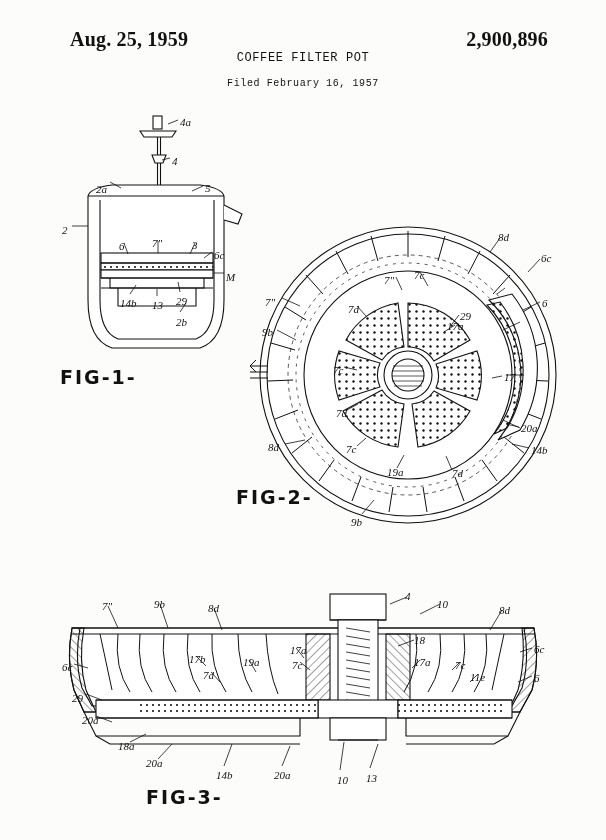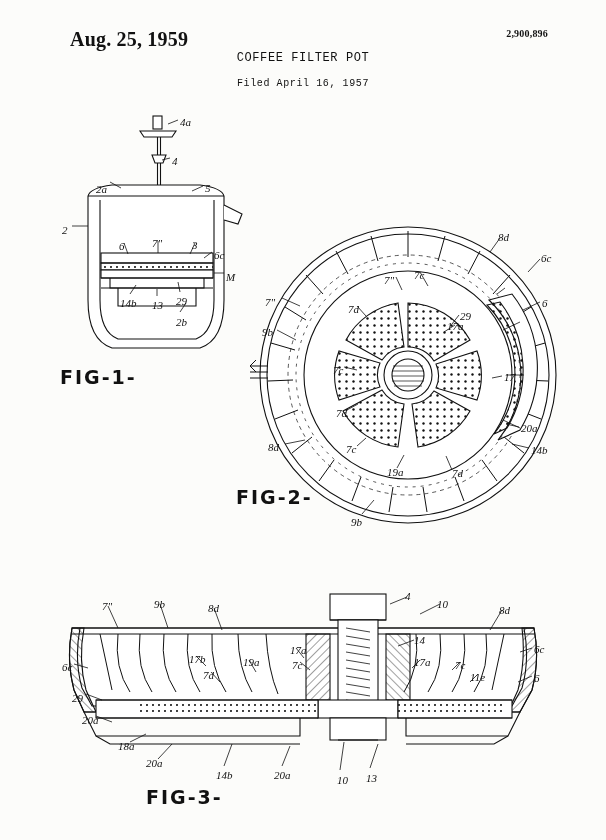--- a/index.html
+++ b/index.html
@@ -17,21 +17,21 @@
   }
   
   .hdr-date{
     position:absolute;left:70px;top:28px;
     font-family:"Liberation Serif", serif;
     font-weight:bold;font-size:20px;letter-spacing:.2px;
   }
   .hdr-num{
     position:absolute;right:58px;top:28px;
     font-family:"Liberation Serif", serif;
-    font-weight:bold;font-size:10px;letter-spacing:.2px;
+    font-weight:bold;font-size:20px;letter-spacing:.2px;
   }
   .hdr-inventor{
     position:absolute;left:0;right:0;top:30px;
     text-align:center;
     font-family:"Liberation Mono", monospace;
     font-size:11.5px;letter-spacing:.8px;
   }
   .hdr-title{
     position:absolute;left:0;right:0;top:51px;
     text-align:center;
@@ -64,21 +64,21 @@
   svg{position:absolute;left:0;top:0;}
 </style>
 </head>
 <body>
 
 <div class="page">
 
   <div class="hdr-date">Aug. 25, 1959</div>
   <div class="hdr-num">2,900,896</div>
   <div class="hdr-title">COFFEE FILTER POT</div>
-  <div class="hdr-filed">Filed April 16, 1957</div>
+  <div class="hdr-filed">Filed February 16, 1957</div>
 
   <svg width="606" height="840" viewBox="0 0 606 840">
     <defs>
       <pattern id="hatchR" width="6" height="6" patternTransform="rotate(45)" patternUnits="userSpaceOnUse">
         <line x1="0" y1="0" x2="0" y2="6" stroke="#111" stroke-width="0.8"></line>
       </pattern>
       <pattern id="hatchL" width="6" height="6" patternTransform="rotate(-45)" patternUnits="userSpaceOnUse">
         <line x1="0" y1="0" x2="0" y2="6" stroke="#111" stroke-width="0.8"></line>
       </pattern>
       <pattern id="dots" width="7" height="7" patternUnits="userSpaceOnUse">
@@ -371,21 +371,21 @@
       <div class="ref" style="left: 452px; top: 467px;">7d</div>
       <div class="ref" style="left: 351px; top: 516px;">9b</div>
     </div>
   <div id="fig3refs">
       <div class="ref" style="left: 102px; top: 600px;">7"</div>
       <div class="ref" style="left: 154px; top: 598px;">9b</div>
       <div class="ref" style="left: 208px; top: 602px;">8d</div>
       <div class="ref" style="left: 405px; top: 590px;">4</div>
       <div class="ref" style="left: 437px; top: 598px;">10</div>
       <div class="ref" style="left: 499px; top: 604px;">8d</div>
-      <div class="ref" style="left: 414px; top: 634px;">14</div>
+      <div class="ref" style="left: 414px; top: 634px;">18</div>
       <div class="ref" style="left: 534px; top: 643px;">6c</div>
       <div class="ref" style="left: 189px; top: 653px;">17b</div>
       <div class="ref" style="left: 243px; top: 656px;">19a</div>
       <div class="ref" style="left: 290px; top: 644px;">17a</div>
       <div class="ref" style="left: 292px; top: 659px;">7c</div>
       <div class="ref" style="left: 414px; top: 656px;">17a</div>
       <div class="ref" style="left: 455px; top: 659px;">7c</div>
       <div class="ref" style="left: 534px; top: 672px;">6</div>
       <div class="ref" style="left: 62px; top: 661px;">6c</div>
       <div class="ref" style="left: 203px; top: 669px;">7d</div>

